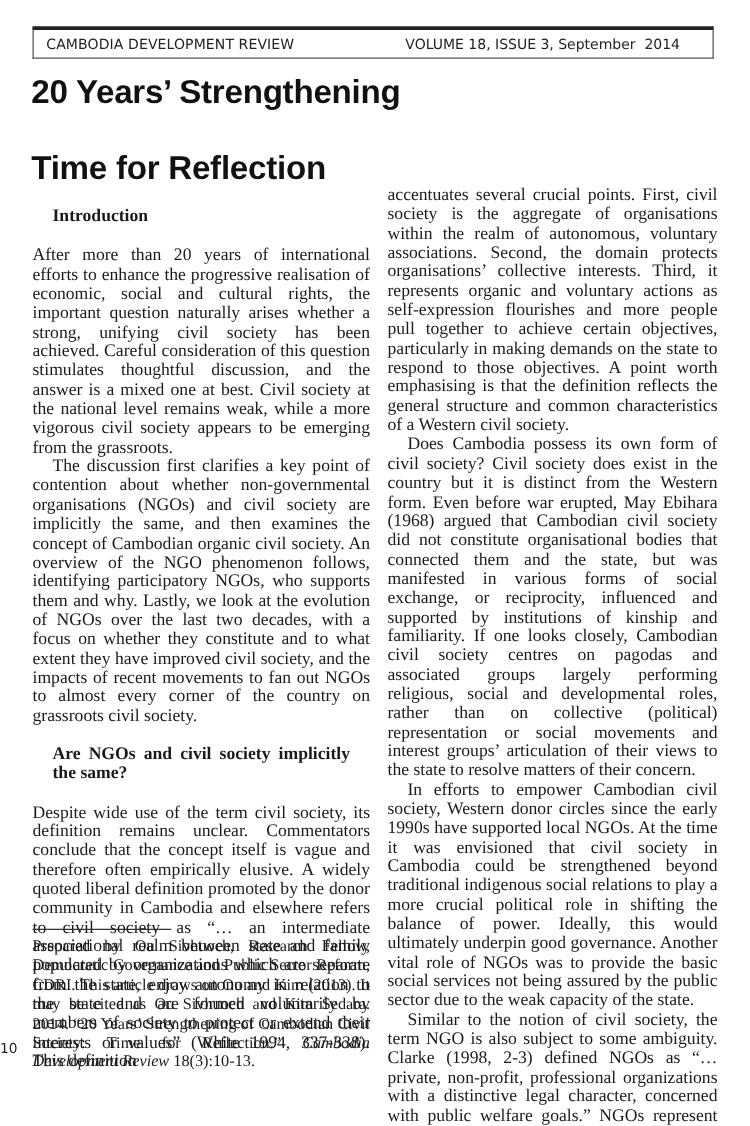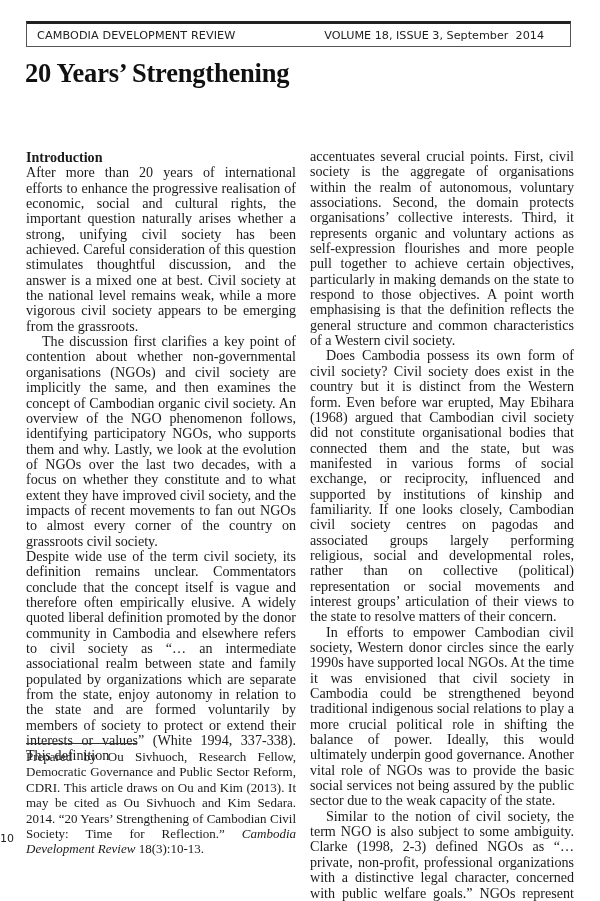--- a/index.html
+++ b/index.html
@@ -6,33 +6,33 @@
   body { width: 600px; height: 901px; position: relative; overflow: hidden; color: #1a1a1a; }
   .header-box {
     position: absolute; left: 26px; top: 21px; width: 545px; height: 26px;
     border: 1px solid #555; border-top: 3px solid #222; box-sizing: border-box;
     font-family: "DejaVu Sans", sans-serif; font-size: 11.2px; color: #222;
   }
   .header-box .left { position: absolute; left: 10px; top: 5px; letter-spacing: 0.1px; }
   .header-box .right { position: absolute; right: 26px; top: 5px; white-space: pre; }
   .title {
     position: absolute; left: 25px; top: 58px; margin: 0;
-    font-family: Liberation Serif, serif; font-weight: bold; font-size: 26.5px;
+    font-family: Liberation Sans, sans-serif; font-weight: bold; font-size: 26.5px;
     line-height: 30.5px; color: #111; letter-spacing: -0.2px;
   }
   .col {
     position: absolute; top: 150px; width: 270px;
     font-family: "Liberation Serif", serif; font-size: 14.1px; line-height: 15.35px;
     text-align: justify; color: #1a1a1a;
   }
   .col.left { left: 26px; }
   .col.right { left: 310px; top: 149px; width: 264px; }
   .col p { margin: 0; }
   .col p.indent { text-indent: 16px; }
-  .col h2 { margin: 0; font-size: 14.1px; font-weight: bold; line-height: 15.35px; }
+  .col h2 { margin: 16px; font-size: 14.1px; font-weight: bold; line-height: 15.35px; }
   .col h2.gap { margin-top: 15px; }
   .footnote-rule { position: absolute; left: 26px; top: 743px; width: 111px; height: 0; border-top: 1px solid #333; }
   .footnote {
     position: absolute; left: 26px; top: 749px; width: 270px;
     font-family: "Liberation Serif", serif; font-size: 13px; line-height: 15.4px;
     text-align: justify; color: #1a1a1a;
   }
   .footnote em { font-style: italic; }
   .page-number {
     position: absolute; left: 0; width: 600px; top: 832px; text-align: left;
@@ -43,26 +43,28 @@
 <body>
 
 <div class="header-box">
   <span class="left">CAMBODIA DEVELOPMENT REVIEW</span>
   <span class="right">VOLUME 18, ISSUE 3, September  2014</span>
 </div>
 
 <h1 class="title">
   <span>20 Years’ Strengthening</span><br>
   <br>
+  <span>Time for Reflection</span>
 </h1>
 
 <div class="col left">
   <h2>Introduction</h2>
   <p>After more than 20 years of international efforts to enhance the progressive realisation of economic, social and cultural rights, the important question naturally arises whether a strong, unifying civil society has been achieved. Careful consideration of this question stimulates thoughtful discussion, and the answer is a mixed one at best. Civil society at the national level remains weak, while a more vigorous civil society appears to be emerging from the grassroots.</p>
   <p class="indent">The discussion first clarifies a key point of contention about whether non-governmental organisations (NGOs) and civil society are implicitly the same, and then examines the concept of Cambodian organic civil society. An overview of the NGO phenomenon follows, identifying participatory NGOs, who supports them and why. Lastly, we look at the evolution of NGOs over the last two decades, with a focus on whether they constitute and to what extent they have improved civil society, and the impacts of recent movements to fan out NGOs to almost every corner of the country on grassroots civil society.</p>
+  <h2 class="gap">Are NGOs and civil society implicitly the same?</h2>
   <p>Despite wide use of the term civil society, its definition remains unclear. Commentators conclude that the concept itself is vague and therefore often empirically elusive. A widely quoted liberal definition promoted by the donor community in Cambodia and elsewhere refers to civil society as “… an intermediate associational realm between state and family populated by organizations which are separate from the state, enjoy autonomy in relation to the state and are formed voluntarily by members of society to protect or extend their interests or values” (White 1994, 337-338). This definition</p>
 </div>
 
 <div class="col right">
   <p>accentuates several crucial points. First, civil society is the aggregate of organisations within the realm of autonomous, voluntary associations. Second, the domain protects organisations’ collective interests. Third, it represents organic and voluntary actions as self-expression flourishes and more people pull together to achieve certain objectives, particularly in making demands on the state to respond to those objectives. A point worth emphasising is that the definition reflects the general structure and common characteristics of a Western civil society.</p>
   <p class="indent">Does Cambodia possess its own form of civil society? Civil society does exist in the country but it is distinct from the Western form. Even before war erupted, May Ebihara (1968) argued that Cambodian civil society did not constitute organisational bodies that connected them and the state, but was manifested in various forms of social exchange, or reciprocity, influenced and supported by institutions of kinship and familiarity. If one looks closely, Cambodian civil society centres on pagodas and associated groups largely performing religious, social and developmental roles, rather than on collective (political) representation or social movements and interest groups’ articulation of their views to the state to resolve matters of their concern.</p>
   <p class="indent">In efforts to empower Cambodian civil society, Western donor circles since the early 1990s have supported local NGOs. At the time it was envisioned that civil society in Cambodia could be strengthened beyond traditional indigenous social relations to play a more crucial political role in shifting the balance of power. Ideally, this would ultimately underpin good governance. Another vital role of NGOs was to provide the basic social services not being assured by the public sector due to the weak capacity of the state.</p>
   <p class="indent">Similar to the notion of civil society, the term NGO is also subject to some ambiguity. Clarke (1998, 2-3) defined NGOs as “… private, non-profit, professional organizations with a distinctive legal character, concerned with public welfare goals.” NGOs represent professional organisations and</p>
 </div>
 

